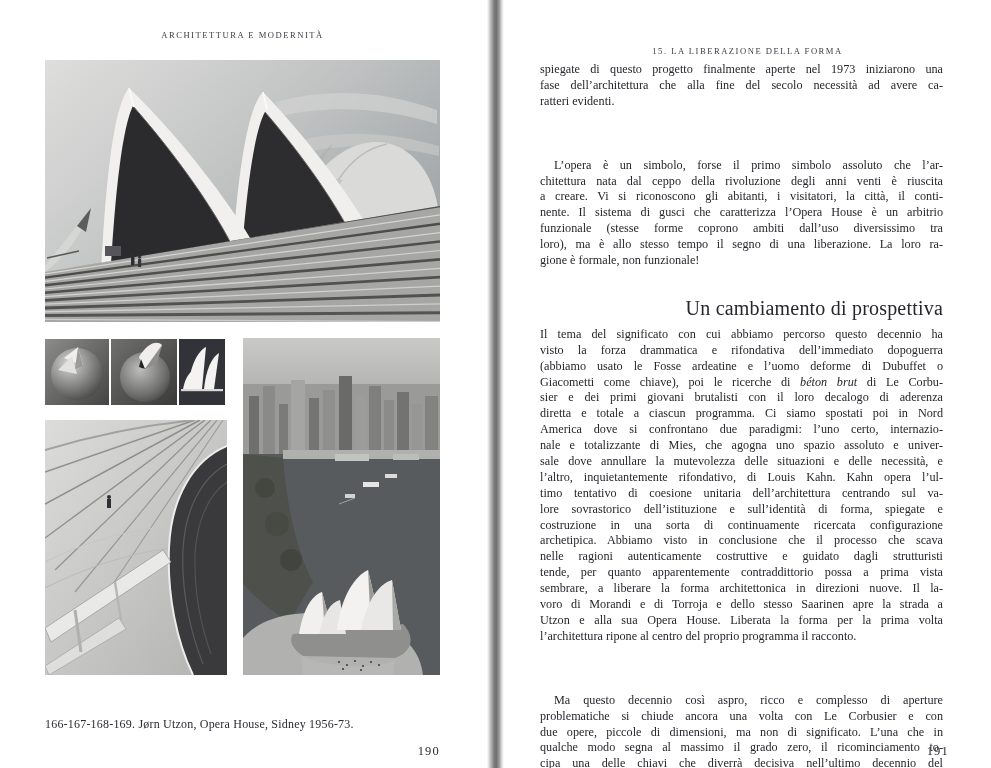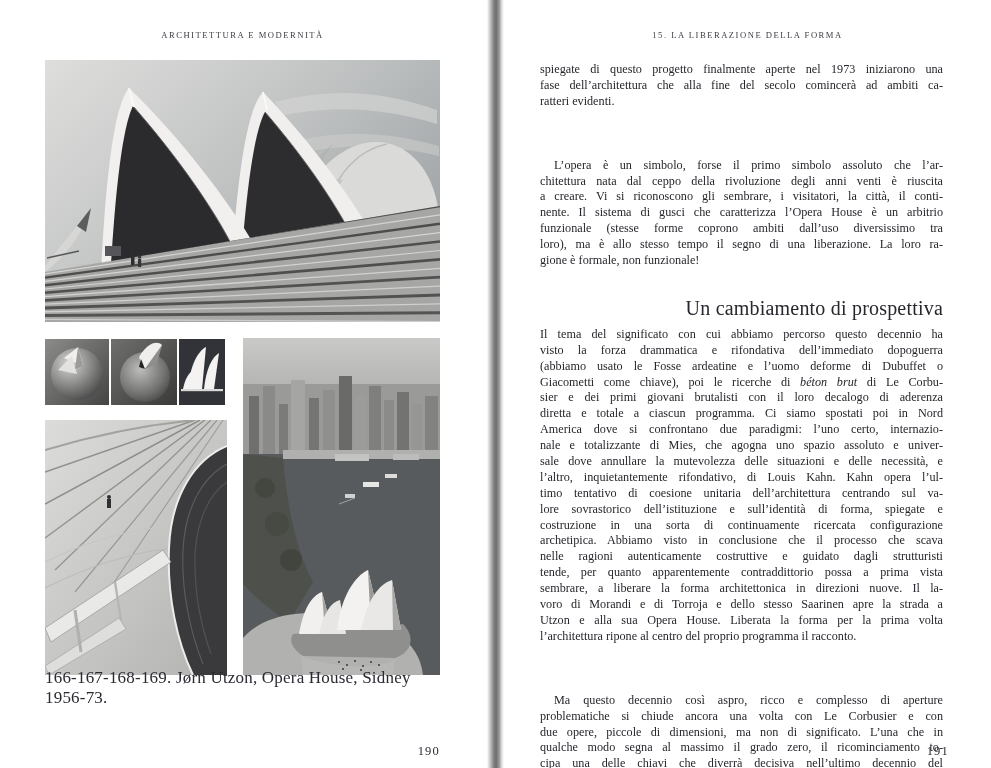--- a/index.html
+++ b/index.html
@@ -11,39 +11,39 @@
   .gutter{
     position:absolute;left:487px;top:0;width:17px;height:768px;
     background:linear-gradient(90deg,#ffffff 0%,#c6c6c6 18%,#7b7b7b 42%,#707070 55%,#9a9a9a 72%,#e2e2e2 88%,#ffffff 100%);
   }
   
   .runhead{
     position:absolute;top:30px;text-align:center;
     font-size:8.6px;letter-spacing:1.5px;color:#3c3c44;
   }
   .runhead.left{left:45px;width:395px;}
-  .runhead.right{left:546px;width:403px;}
+  .runhead.right{left:546px;width:403px;margin-top:16px;}
   .folio{
     position:absolute;top:744px;text-align:right;
     font-size:12.5px;letter-spacing:1.2px;color:#2b2b33;
   }
   .folio.left{left:45px;width:395px;}
   .folio.right{left:546px;width:403px;}
   
   .photo{position:absolute;overflow:hidden;}
   .photo svg{display:block;}
   .ph-main{left:45px;top:60px;width:395px;height:262px;}
   .ph-strip{left:45px;top:339px;width:182px;height:66px;display:flex;gap:2px;background:#ffffff;}
   .ph-strip .cell{height:66px;overflow:hidden;}
   .cell.c1{width:64px;}.cell.c2{width:66px;}.cell.c3{width:46px;}
   .ph-interior{left:45px;top:420px;width:182px;height:255px;}
   .ph-aerial{left:243px;top:338px;width:197px;height:337px;}
   .caption{
-    position:absolute;left:45px;top:668px;width:400px;
-    font-size:17px;color:#2a2a32;letter-spacing:0.2px;
+    position:absolute;left:45px;top:717px;width:400px;
+    font-size:12px;color:#2a2a32;letter-spacing:0.2px;
   }
   
   .textcol{
     position:absolute;left:540px;top:62px;width:403px;
     font-size:12.2px;line-height:15.9px;color:#26262c;
   }
   .para{margin:0;}
   .line{
     text-align:justify;text-align-last:justify;
     height:15.9px;overflow:hidden;white-space:nowrap;
@@ -282,27 +282,27 @@
 
   <div class="folio left">190</div>
 
   <div class="gutter"></div>
 
   <div class="runhead right">15. LA LIBERAZIONE DELLA FORMA</div>
 
   <div class="textcol">
     <div class="para">
         <div class="line">spiegate di questo progetto finalmente aperte nel 1973 iniziarono una</div>
-        <div class="line">fase dell’architettura che alla fine del secolo comincerà ad ambiti ca-</div>
+        <div class="line">fase dell’architettura che alla fine del secolo necessità ad avere ca-</div>
         <div class="line">ratteri evidenti.</div>
       </div>
     <div class="para indent-first">
         <div class="line">L’opera è un simbolo, forse il primo simbolo assoluto che l’ar-</div>
         <div class="line">chitettura nata dal ceppo della rivoluzione degli anni venti è riuscita</div>
-        <div class="line">a creare. Vi si riconoscono gli sembrare, i visitatori, la città, il conti-</div>
+        <div class="line">a creare. Vi si riconoscono gli abitanti, i visitatori, la città, il conti-</div>
         <div class="line">nente. Il sistema di gusci che caratterizza l’Opera House è un arbitrio</div>
         <div class="line">funzionale (stesse forme coprono ambiti dall’uso diversissimo tra</div>
         <div class="line">loro), ma è allo stesso tempo il segno di una liberazione. La loro ra-</div>
         <div class="line">gione è formale, non funzionale!</div>
       </div>
     <div class="section-heading">Un cambiamento di prospettiva</div>
     <div class="para">
         <div class="line">Il tema del significato con cui abbiamo percorso questo decennio ha</div>
         <div class="line">visto la forza drammatica e rifondativa dell’immediato dopoguerra</div>
         <div class="line">(abbiamo usato le Fosse ardeatine e l’uomo deforme di Dubuffet o</div>

